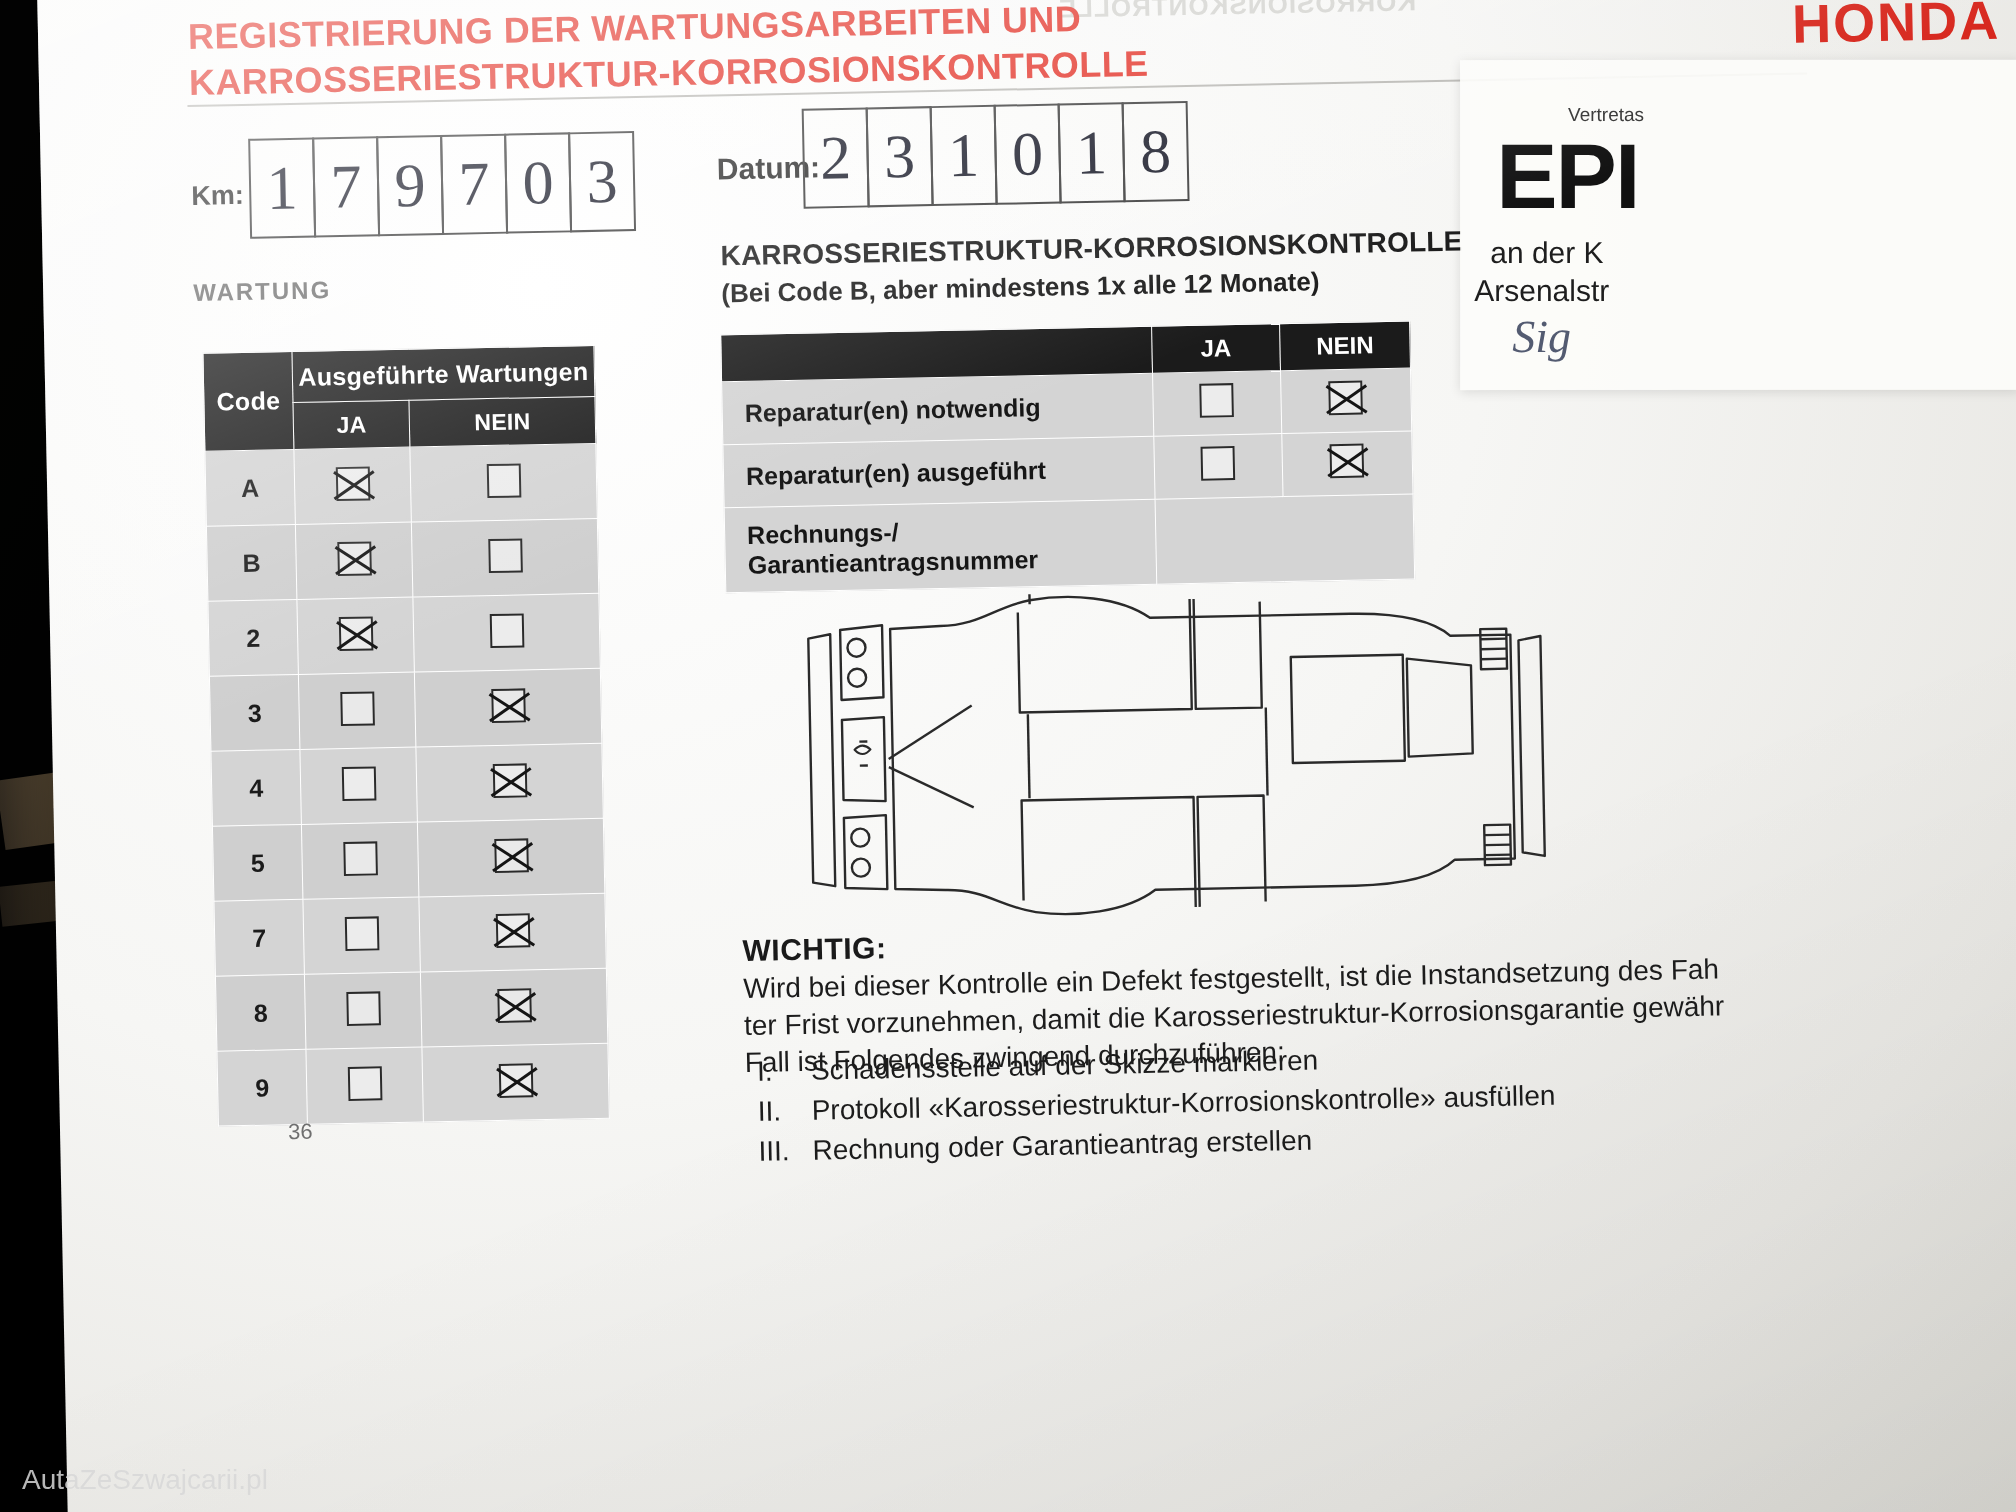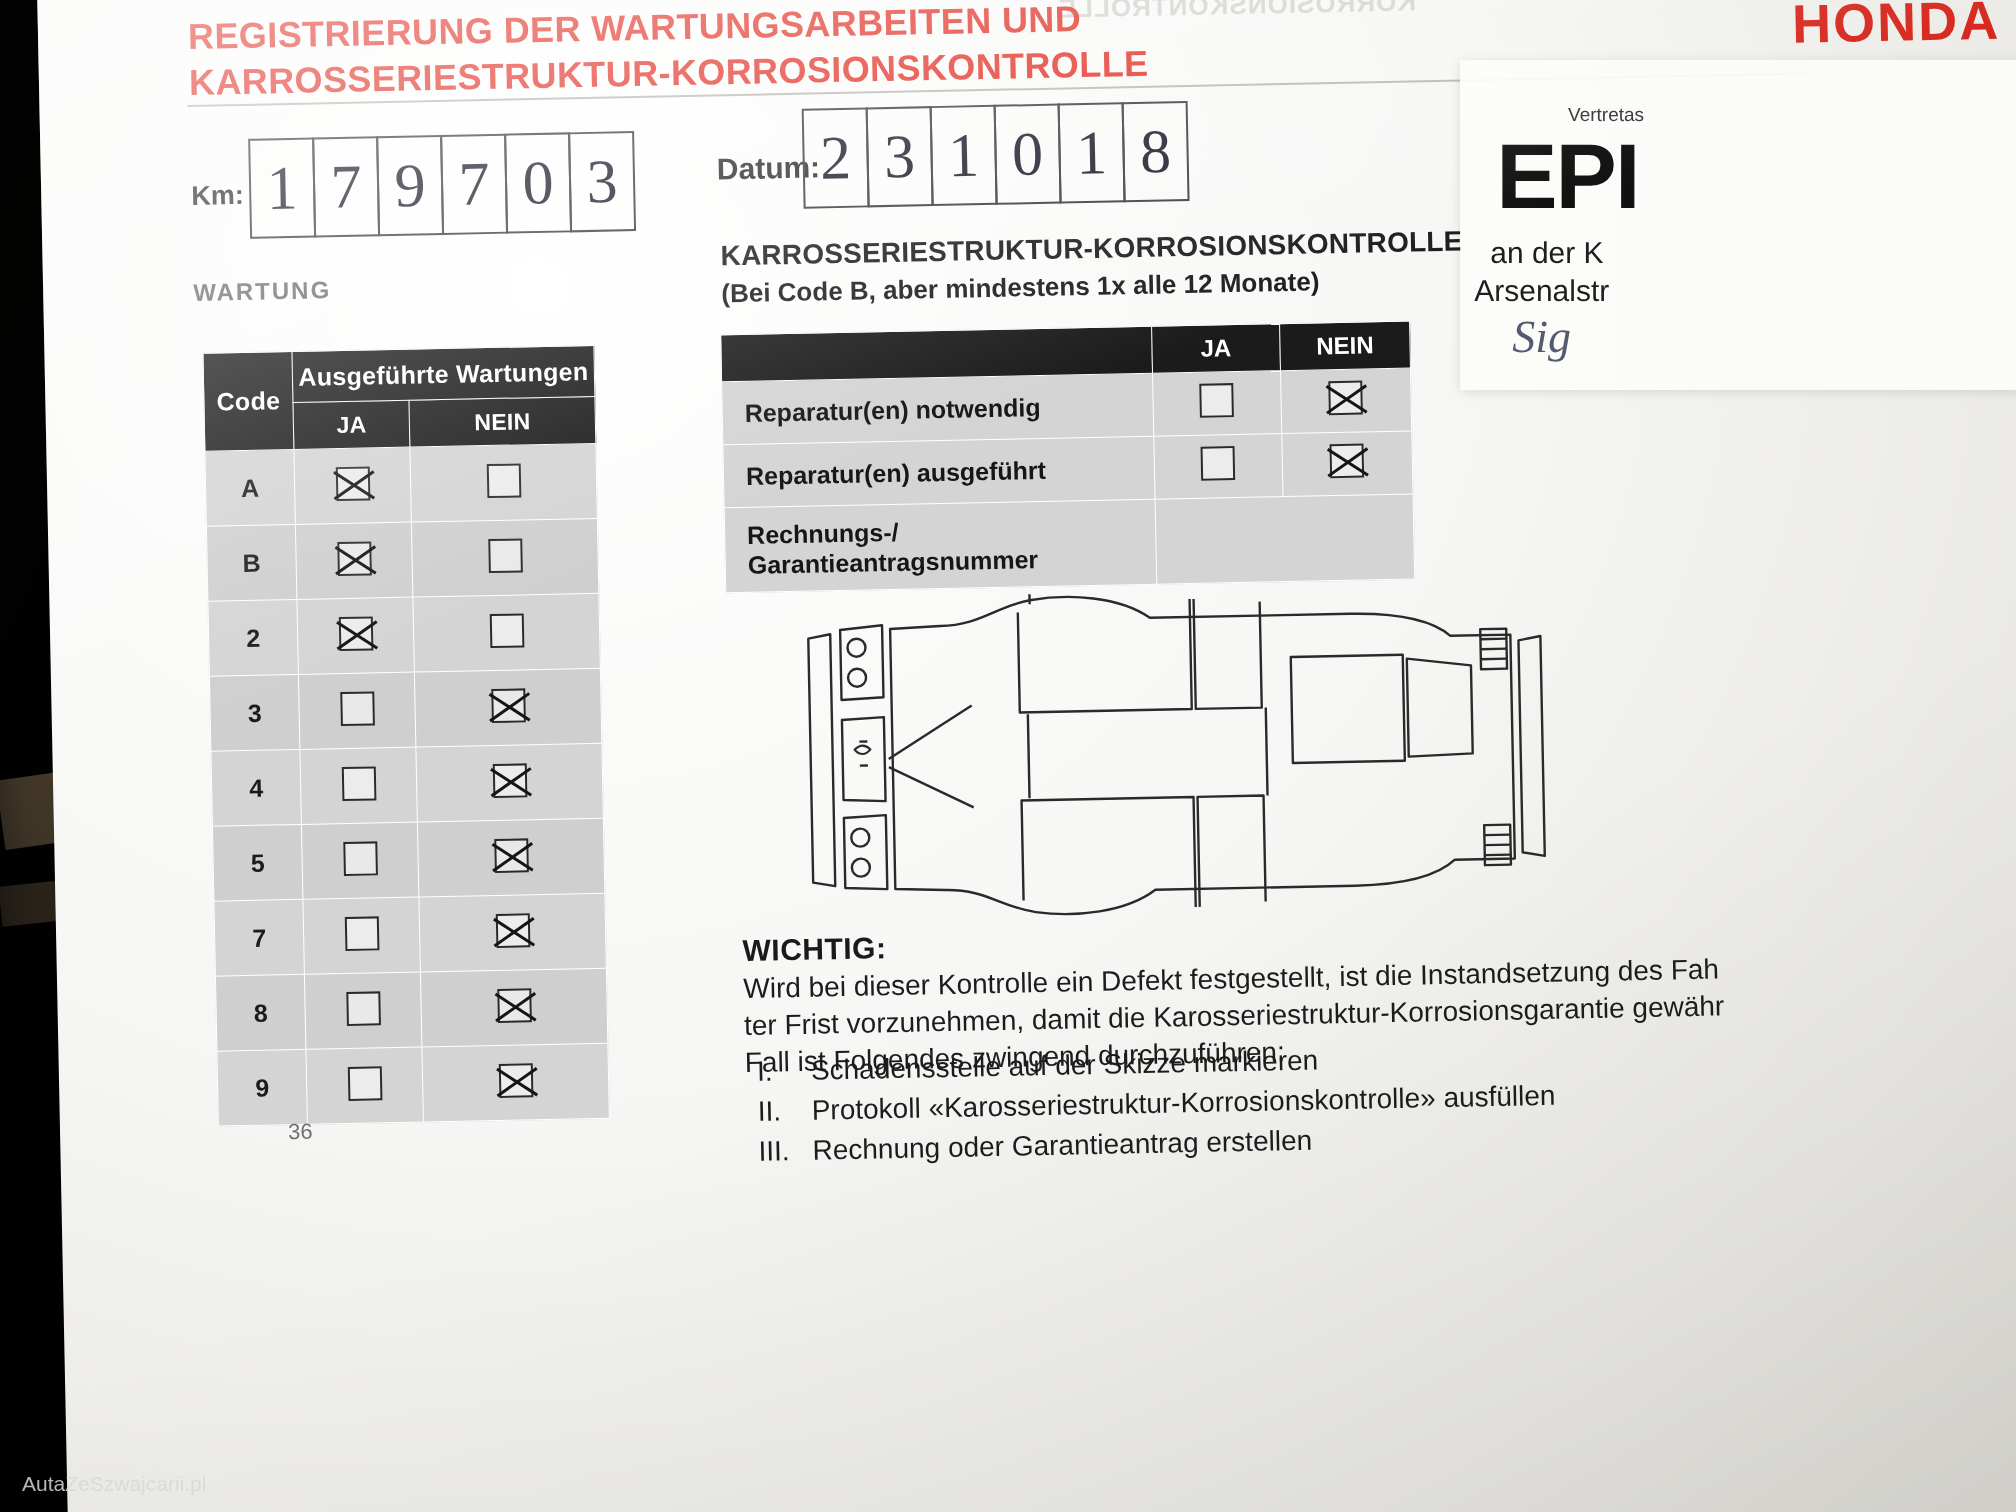--- a/index.html
+++ b/index.html
@@ -340,21 +340,21 @@
     color: #2a3350;
     opacity: .8;
   }
 
   
   .watermark {
     position: absolute;
     left: 22px;
     bottom: 16px;
     color: #d8d8d8;
-    font-size: 21px;
+    font-size: 28px;
     opacity: .85;
     z-index: 50;
   }
 
   
   .ghost {
     position: absolute;
     left: 1020px;
     top: 38px;
     font-size: 26px;

